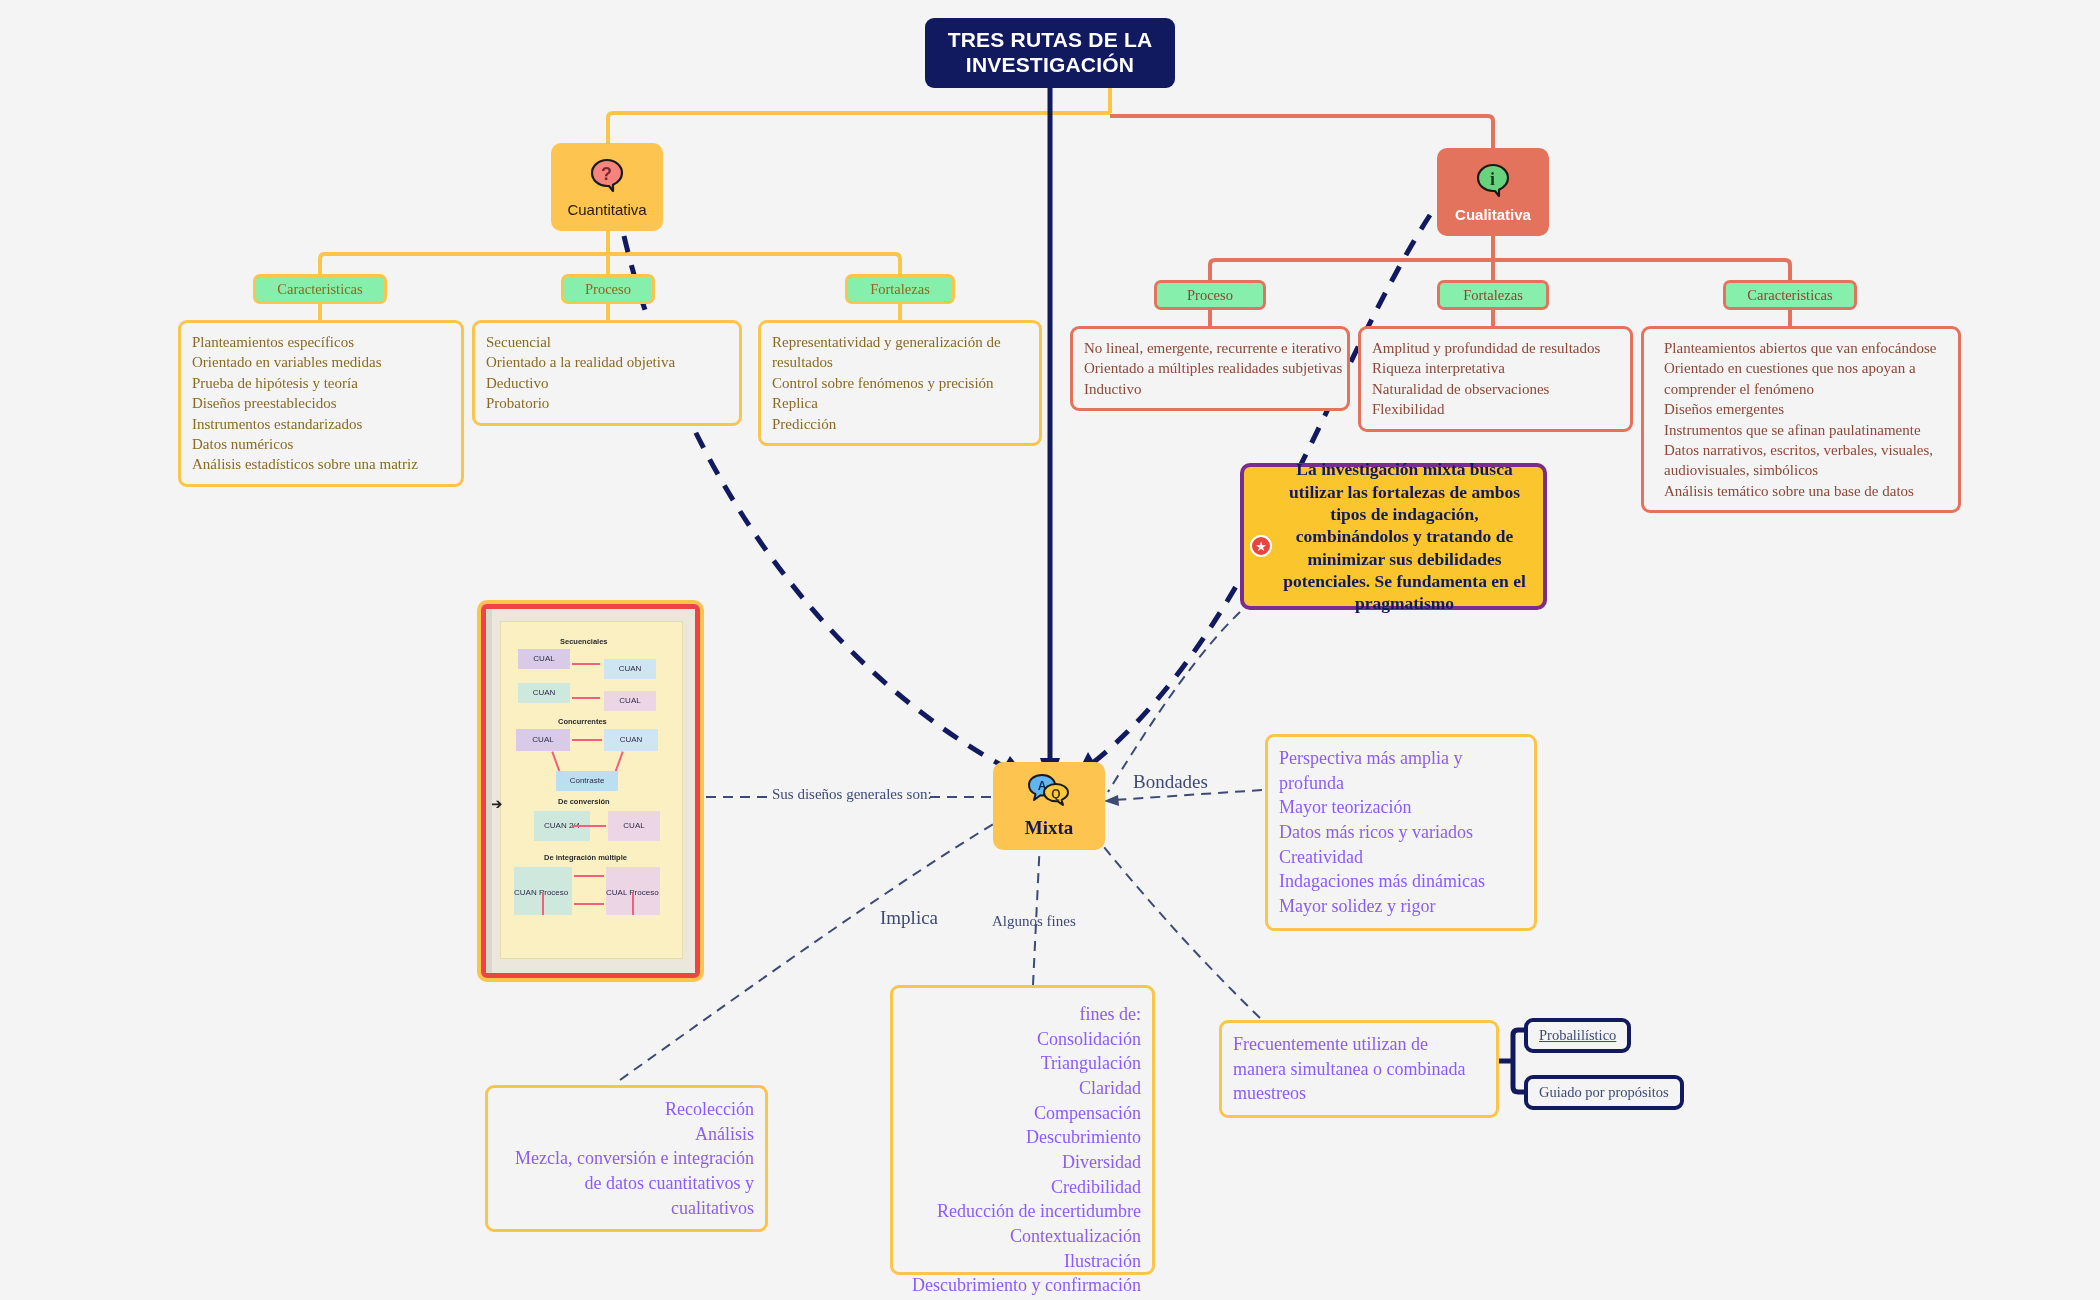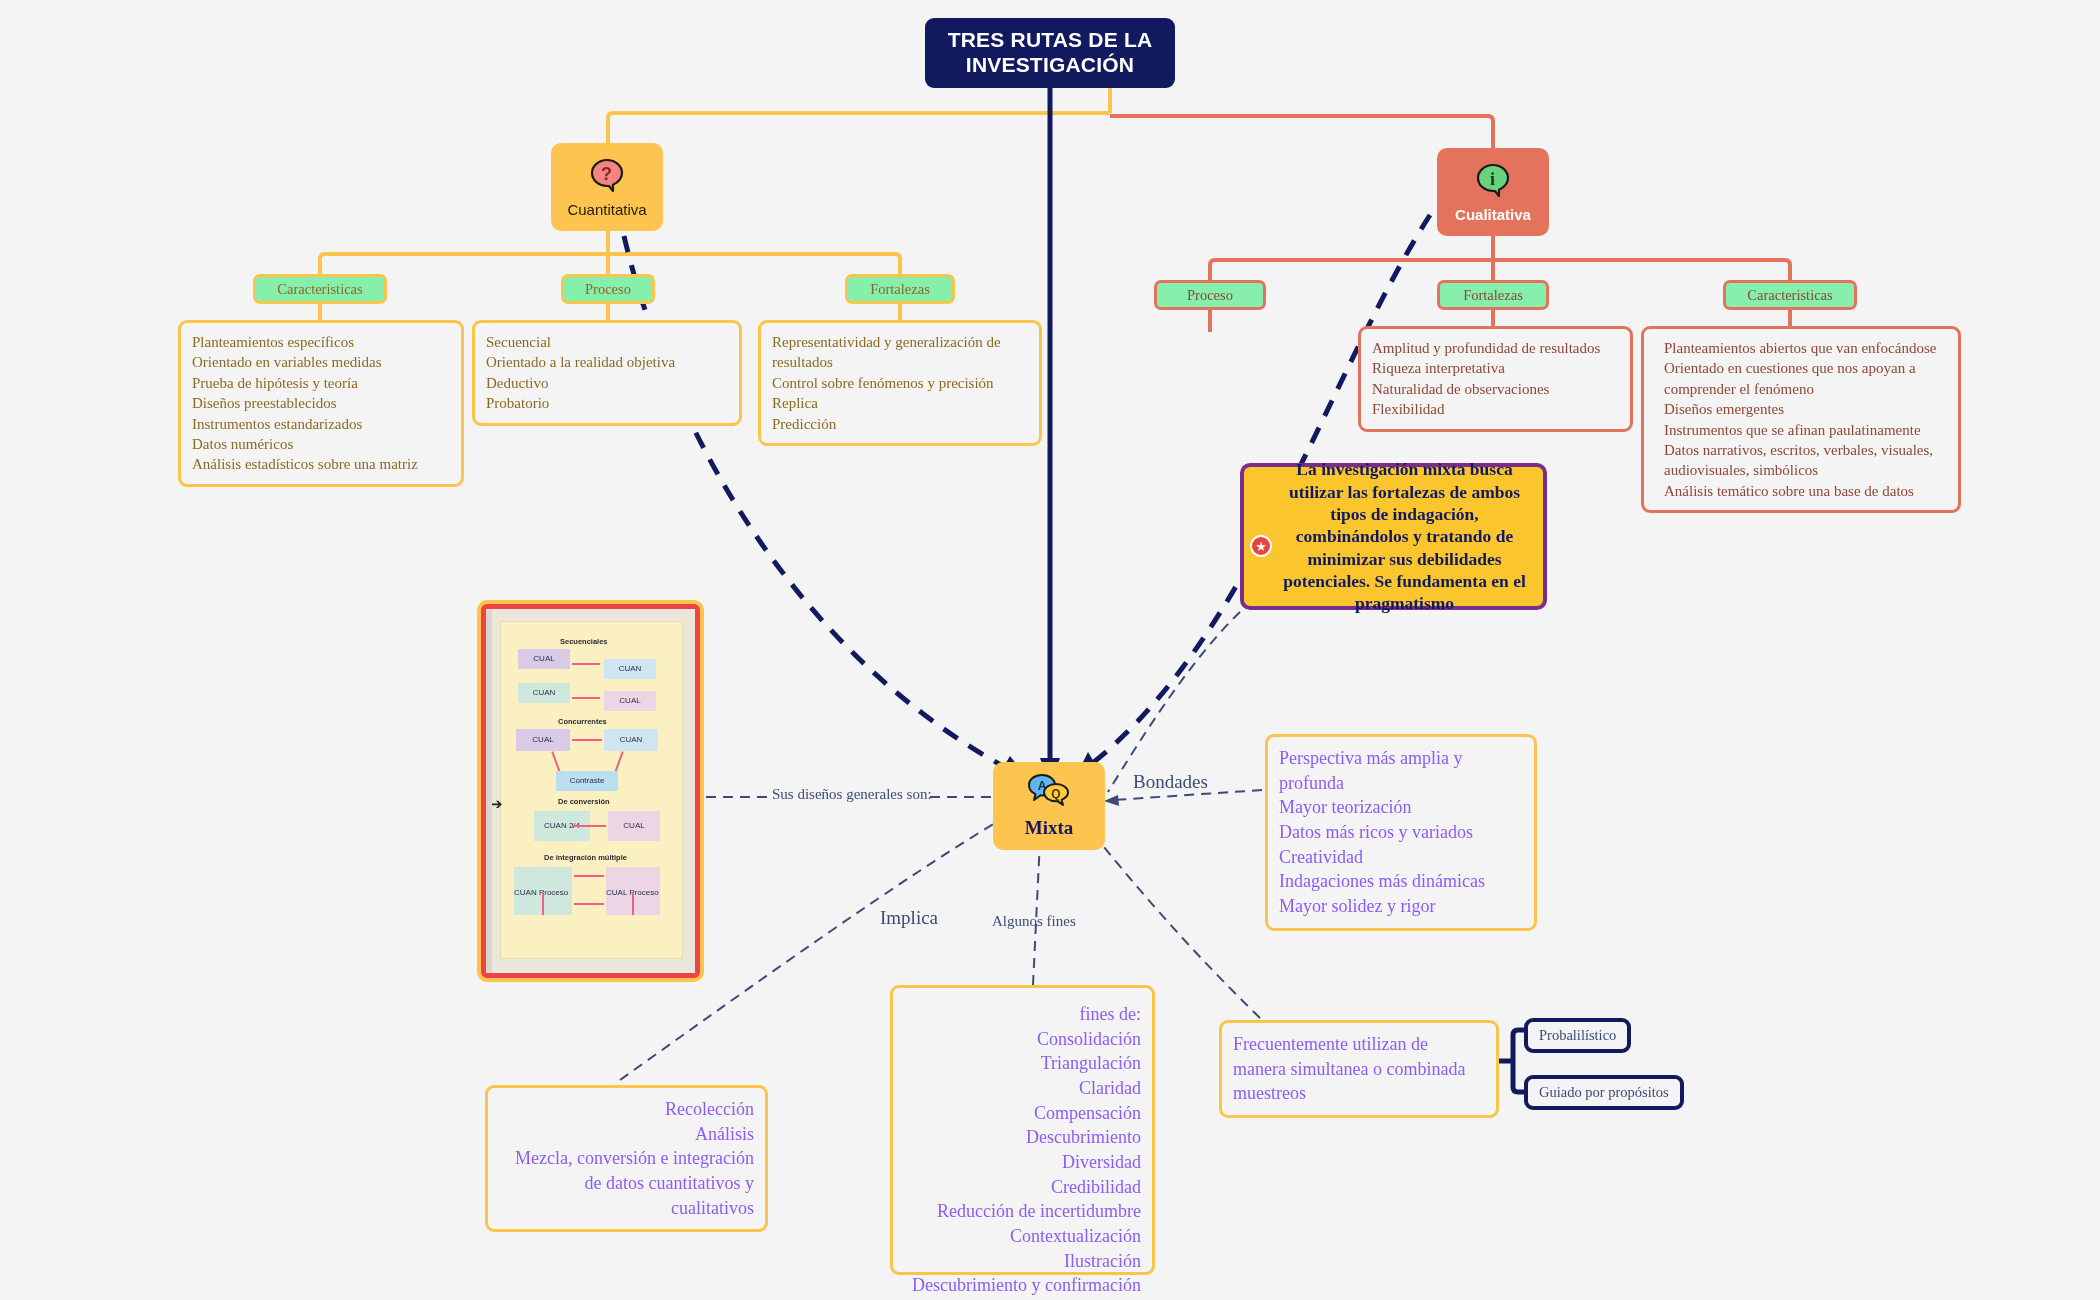--- a/index.html
+++ b/index.html
@@ -226,20 +226,25 @@
         <text x="17.5" y="23" text-anchor="middle" font-family="Liberation Serif, serif" font-size="18" font-weight="bold" fill="#123d1c">i</text>
       </svg>
     </span>
     <span class="label">Cualitativa</span>
   </div>
 
   <div class="node pill r" style="left:1154px; top:280px; width:112px;">Proceso</div>
   <div class="node pill r" style="left:1437px; top:280px; width:112px;">Fortalezas</div>
   <div class="node pill r" style="left:1723px; top:280px; width:134px;">Caracteristicas</div>
 
+  <div class="node leafbox r" style="left:1070px; top:326px; width:280px;">
+    <span class="ln">No lineal, emergente, recurrente e iterativo</span>
+    <span class="ln">Orientado a múltiples realidades subjetivas</span>
+    <span class="ln">Inductivo</span>
+  </div>
 
   <div class="node leafbox r" style="left:1358px; top:326px; width:275px;">
     <span class="ln">Amplitud y profundidad de resultados</span>
     <span class="ln">Riqueza interpretativa</span>
     <span class="ln">Naturalidad de observaciones</span>
     <span class="ln">Flexibilidad</span>
   </div>
 
   <div class="node leafbox r wrap" style="left:1641px; top:326px; width:320px;padding-left:20px;">
     <span class="ln">Planteamientos abiertos que van enfocándose</span>
@@ -297,21 +302,21 @@
     <span class="ln">Diversidad</span>
     <span class="ln">Credibilidad</span>
     <span class="ln">Reducción de incertidumbre</span>
     <span class="ln">Contextualización</span>
     <span class="ln">Ilustración</span>
     <span class="ln">Descubrimiento y confirmación</span>
   </div>
 
   <div class="node leafbox navy wrap" style="left:1219px; top:1020px; width:280px;">Frecuentemente utilizan de manera simultanea o combinada muestreos</div>
 
-  <div class="node chip" style="left:1524px; top:1018px;">Probalilístico</div>
+  <div class="node chip" style="left:1524px; top:1018px;text-decoration:underline;">Probalilístico</div>
   <div class="node chip" style="left:1524px; top:1075px;">Guiado por propósitos</div>
 
   <div class="node thumb-frame">
     <div class="thumb-inner">
       <div class="paper">
 
         <div class="tsec" style="left:60px; top:16px;">Secuenciales</div>
         <div class="tbox tb-pur" style="left:18px; top:28px; width:52px; height:20px;">CUAL</div>
         <div class="tbox tb-blu" style="left:104px; top:38px; width:52px; height:20px;">CUAN</div>
         <div class="tarr" style="left:72px; top:42px; width:28px;"></div>

